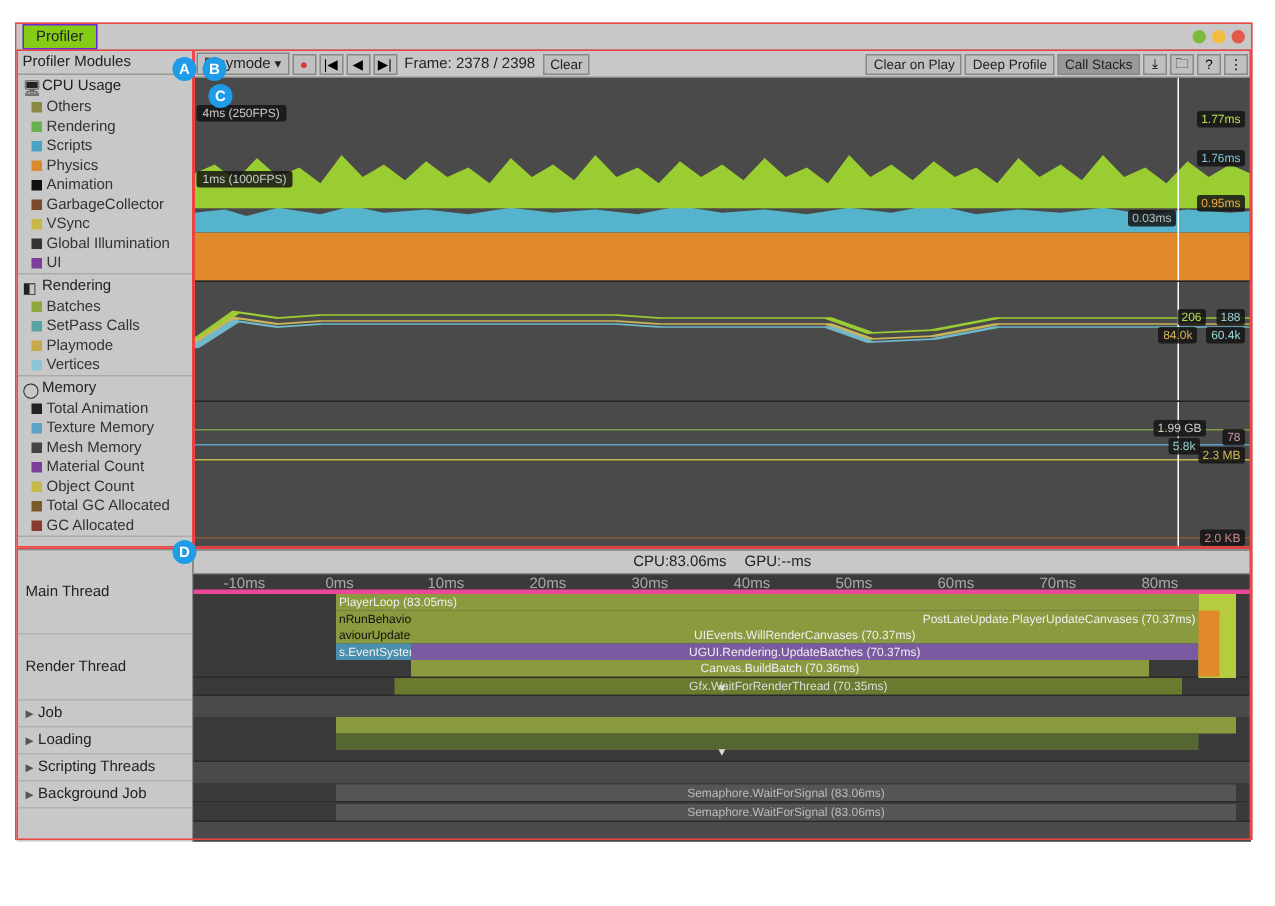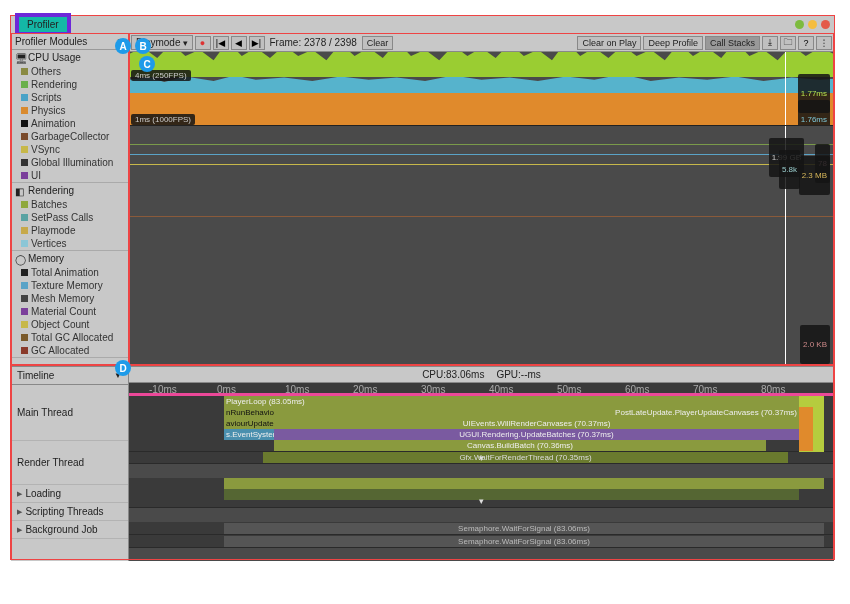--- a/index.html
+++ b/index.html
@@ -1,21 +1,21 @@
 <!DOCTYPE html>
 <html><head>
 <meta charset="utf-8">
 <style>
 *{box-sizing:border-box;margin:0;padding:0;font-family:Arial,sans-serif;font-size:10px}
 body{background:#fff;width:850px;height:604px;position:relative}
 .win{position:absolute;left:10px;top:15px;width:825px;height:545px;background:#aaa;border:1px solid #e44}
 
 
 .titlebar{height:18px;background:#c8c8c8;border-bottom:1px solid #888;display:flex;align-items:center;padding:0 4px}
-.tab{background:#14b8a6;padding:2px 8px;border:4px solid #6d28d9;color:#222}
+.tab{background:#84cc16;padding:2px 8px;border:1px solid #6d28d9;color:#222}
 .traffic{margin-left:auto;display:flex;gap:4px}
 .dot{width:9px;height:9px;border-radius:50%}
 .dg{background:#7dbb3e}.dy{background:#f5bd3f}.dr{background:#e45a4a}
 
 
 .body{display:flex;height:332px}
 .side{width:118px;background:#c8c8c8;border-right:1px solid #888;display:flex;flex-direction:column;position:relative}
 .side-hdr{padding:2px 4px;border-bottom:1px solid #999;display:flex;align-items:center;color:#222}
 .side-hdr .drop{margin-left:auto;font-size:8px}
 .module{border-bottom:1px solid #aaa}
@@ -26,26 +26,26 @@
 
 .main{flex:1;display:flex;flex-direction:column;background:#4a4a4a;position:relative}
 .toolbar{height:18px;background:#c8c8c8;border-bottom:1px solid #888;display:flex;align-items:center;padding:0 2px;gap:2px}
 .tbtn{padding:1px 4px;border:1px solid #888;background:#c0c0c0;color:#222;font-size:9px;white-space:nowrap}
 .tbtn.active{background:#999}
 .ibtn{width:16px;height:14px;border:1px solid #888;background:#c0c0c0;display:flex;align-items:center;justify-content:center;font-size:9px}
 .spacer{flex:1}
 
 .charts{flex:1;display:flex;flex-direction:column}
 .chart{position:relative;overflow:hidden;background:#4a4a4a}
-.chart.c1{height:74px;border-bottom:1px solid #222}
+.chart.c1{height:136px;border-bottom:1px solid #222}
 .chart.c2{height:80px;border-bottom:1px solid #222}
 .chart.c3{flex:1}
 .band{position:absolute;left:0;right:0}
 
-.glabel{position:absolute;background:rgba(20,20,20,.85);color:#b5e04e;padding:15px 3px;font-size:8px;border-radius:2px}
+.glabel{position:absolute;background:rgba(20,20,20,.85);color:#b5e04e;padding:1px 3px;font-size:8px;border-radius:2px}
 .gridlabel{position:absolute;left:2px;background:rgba(20,20,20,.85);color:#ccc;padding:1px 4px;font-size:8px;border-radius:2px}
 .cursor{position:absolute;top:0;bottom:0;width:1px;background:#fff;right:48px}
 
 
 .lower{height:195px;display:flex;border-top:1px solid #888}
 .lside{width:118px;background:#c8c8c8;border-right:1px solid #888}
 .lrow{padding:3px 6px;border-bottom:1px solid #b3b3b3;color:#222;display:flex;align-items:center}
 .lrow.hdr{border-bottom:1px solid #888}
 .tri{font-size:7px;margin-right:3px;color:#555}
 .lmain{flex:1;background:#0f172a;display:flex;flex-direction:column}
@@ -234,48 +234,60 @@
             </svg>
           <div class="cursor"></div>
           <span class="gridlabel" style="top:18px">4ms (250FPS)</span>
           <span class="gridlabel" style="top:62px">1ms (1000FPS)</span>
           <span class="glabel" style="right:4px;top:22px;color:#b5e04e">1.77ms</span>
           <span class="glabel" style="right:4px;top:48px;color:#7ec7d8">1.76ms</span>
           <span class="glabel" style="right:4px;top:78px;color:#f0a54a">0.95ms</span>
           <span class="glabel" style="right:50px;top:88px;color:#bbb">0.03ms</span>
         </div>
 
+        <div class="chart c2">
+          <svg class="noise" style="top:10px;height:40px;width:100%" preserveAspectRatio="none" viewBox="0 0 100 40">
+            <polyline fill="none" stroke="#9acd32" stroke-width="1" points="0,30 4,10 8,14 12,12 40,12 44,14 60,14 64,24 70,22 76,14 100,14"></polyline>
+            <polyline fill="none" stroke="#c9b45a" stroke-width="1" points="0,32 4,14 8,18 12,16 40,16 44,18 60,18 64,28 70,26 76,18 100,18"></polyline>
+            <polyline fill="none" stroke="#6fb7c9" stroke-width="1" points="0,34 4,16 8,20 12,18 40,18 44,20 60,20 64,30 70,28 76,20 100,20"></polyline>
+          </svg>
+          <div class="cursor"></div>
+          <span class="glabel" style="right:30px;top:18px;color:#b5e04e">206</span>
+          <span class="glabel" style="right:4px;top:18px;color:#9cc">188</span>
+          <span class="glabel" style="right:36px;top:30px;color:#d8b85a">84.0k</span>
+          <span class="glabel" style="right:4px;top:30px;color:#9dd">60.4k</span>
+        </div>
 
         <div class="chart c3">
           <div style="position:absolute;left:0;right:0;top:18px;height:1px;background:#7a9a4a"></div>
           <div style="position:absolute;left:0;right:0;top:28px;height:1px;background:#5aa3c7"></div>
           <div style="position:absolute;left:0;right:0;top:38px;height:1px;background:#c7b84a"></div>
           <div style="position:absolute;left:0;right:0;top:90px;height:1px;background:#8a5a3a"></div>
           <div class="cursor"></div>
           <span class="glabel" style="right:30px;top:12px;color:#ccc">1.99 GB</span>
           <span class="glabel" style="right:34px;top:24px;color:#9cc">5.8k</span>
           <span class="glabel" style="right:4px;top:18px;color:#c9a">78</span>
           <span class="glabel" style="right:4px;top:30px;color:#d8b85a">2.3 MB</span>
           <span class="glabel" style="right:4px;bottom:2px;color:#c88">2.0 KB</span>
         </div>
       </div>
     </div>
   </div>
 
   <div class="lower">
     <div class="lside">
-      <div class="lrow hdr">
-          <span>Timeline</span>
-          <span style="margin-left:auto;font-size:8px">▼</span>
-        </div>
       <div class="lrow" style="height:56px">
           <span>Main Thread</span>
         </div>
       <div class="lrow" style="height:44px">
           <span>Render Thread</span>
+        </div>
+      <div class="lrow">
+          <span class="tri">▶</span>
+          <span>Job</span>
         </div>
       <div class="lrow">
           <span class="tri">▶</span>
           <span>Loading</span>
         </div>
       <div class="lrow">
           <span class="tri">▶</span>
           <span>Scripting Threads</span>
         </div>
       <div class="lrow">

